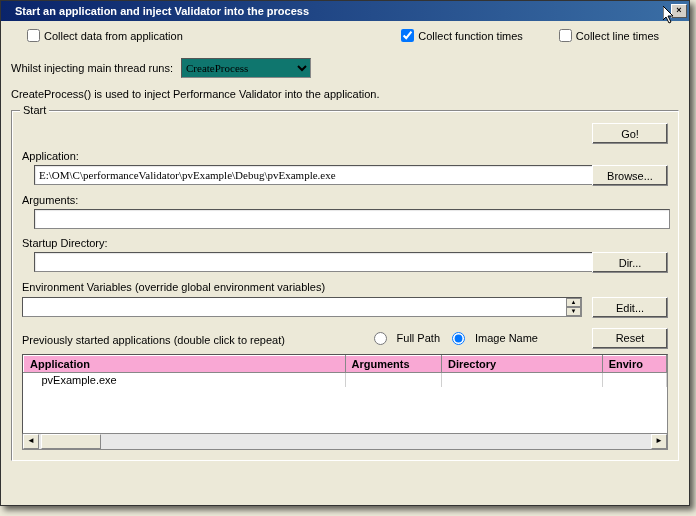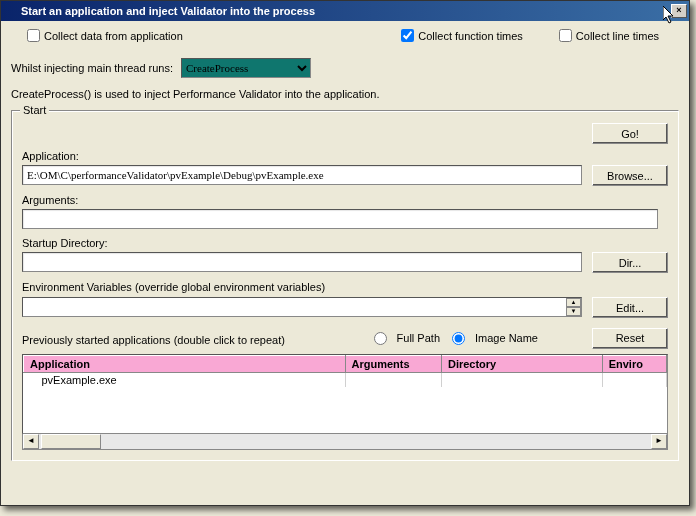--- a/index.html
+++ b/index.html
@@ -19,21 +19,21 @@
       box-shadow: 4px 4px 6px rgba(0,0,0,0.6);
       position: relative;
     }
     .titlebar {
       background: linear-gradient(to right, #0a246a, #3a6ea5);
       color: #fff;
       height: 20px;
       display: flex;
       align-items: center;
       justify-content: space-between;
-      padding: 0 2px 0 20px;
+      padding: 0 2px 0 14px;
       font-weight: bold;
     }
     .titlebar-text { font-size: 11px; }
     .titlebar-buttons { display: flex; gap: 2px; }
     .titlebar-btn {
       width: 16px;
       height: 14px;
       background: #d4d0c8;
       border: 1px solid #fff;
       border-right-color: #555;
@@ -100,20 +100,21 @@
       width: 100%;
       border: 1px solid #888;
       border-top-color: #555;
       border-left-color: #555;
       box-shadow: inset 1px 1px 1px rgba(0,0,0,0.1);
       background: #fff;
       height: 20px;
       padding: 2px 4px;
       font-size: 11px;
       font-family: Tahoma;
+      margin-left: 12px;
     }
     .btn-col { width: 76px; }
     .btn-col .button { width: 100%; }
     .section-gbox { margin-bottom: 8px; }
     .env-row { display: flex; align-items: flex-start; margin-top:4px; }
     .env-combo {
       flex: 1;
       border: 1px solid #888;
       border-top-color: #555;
       border-left-color: #555;

